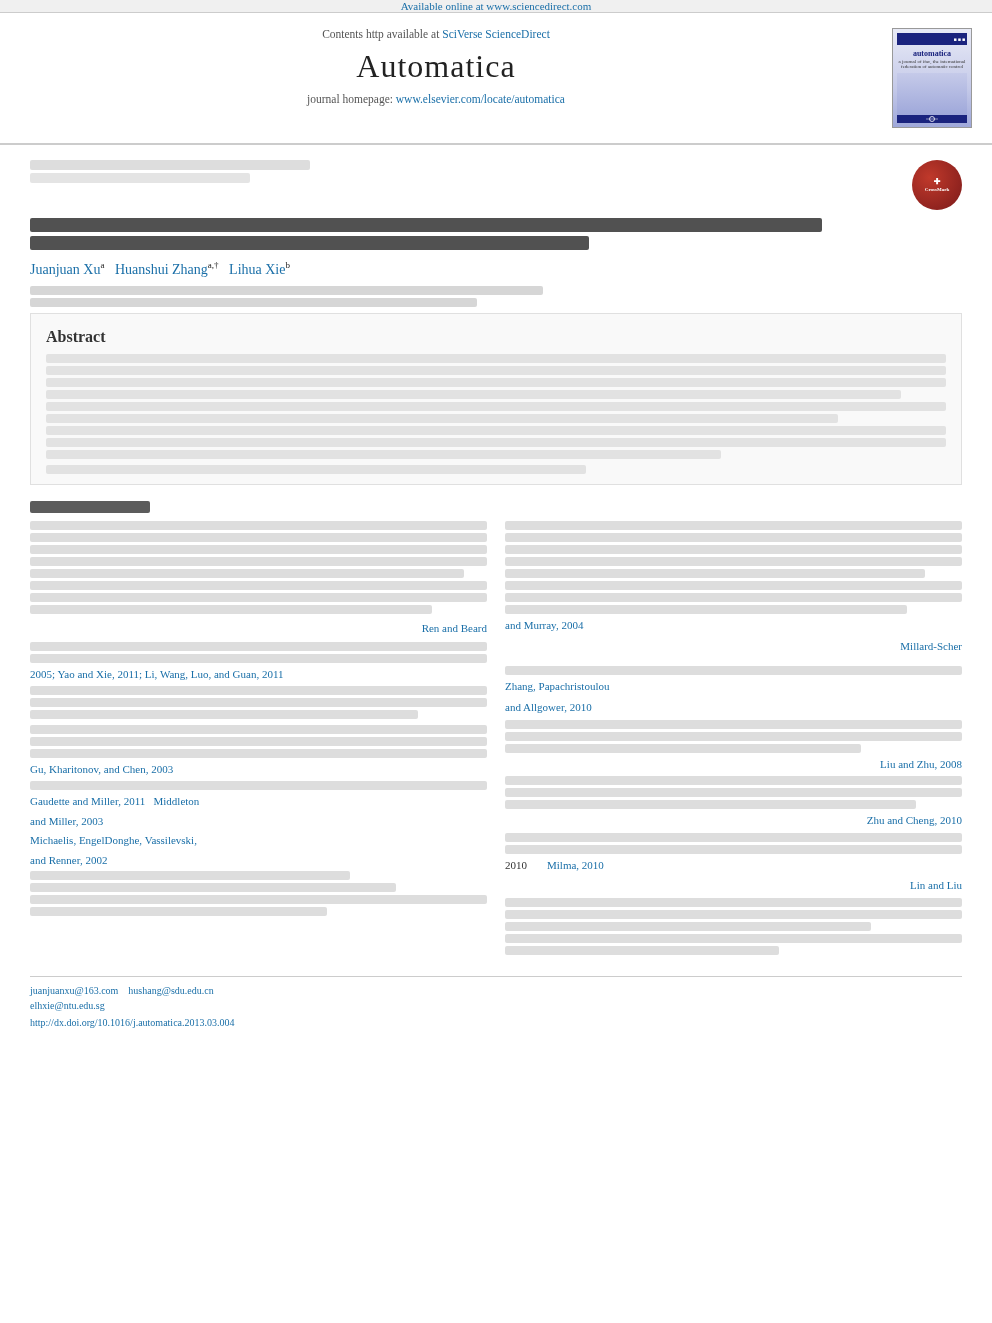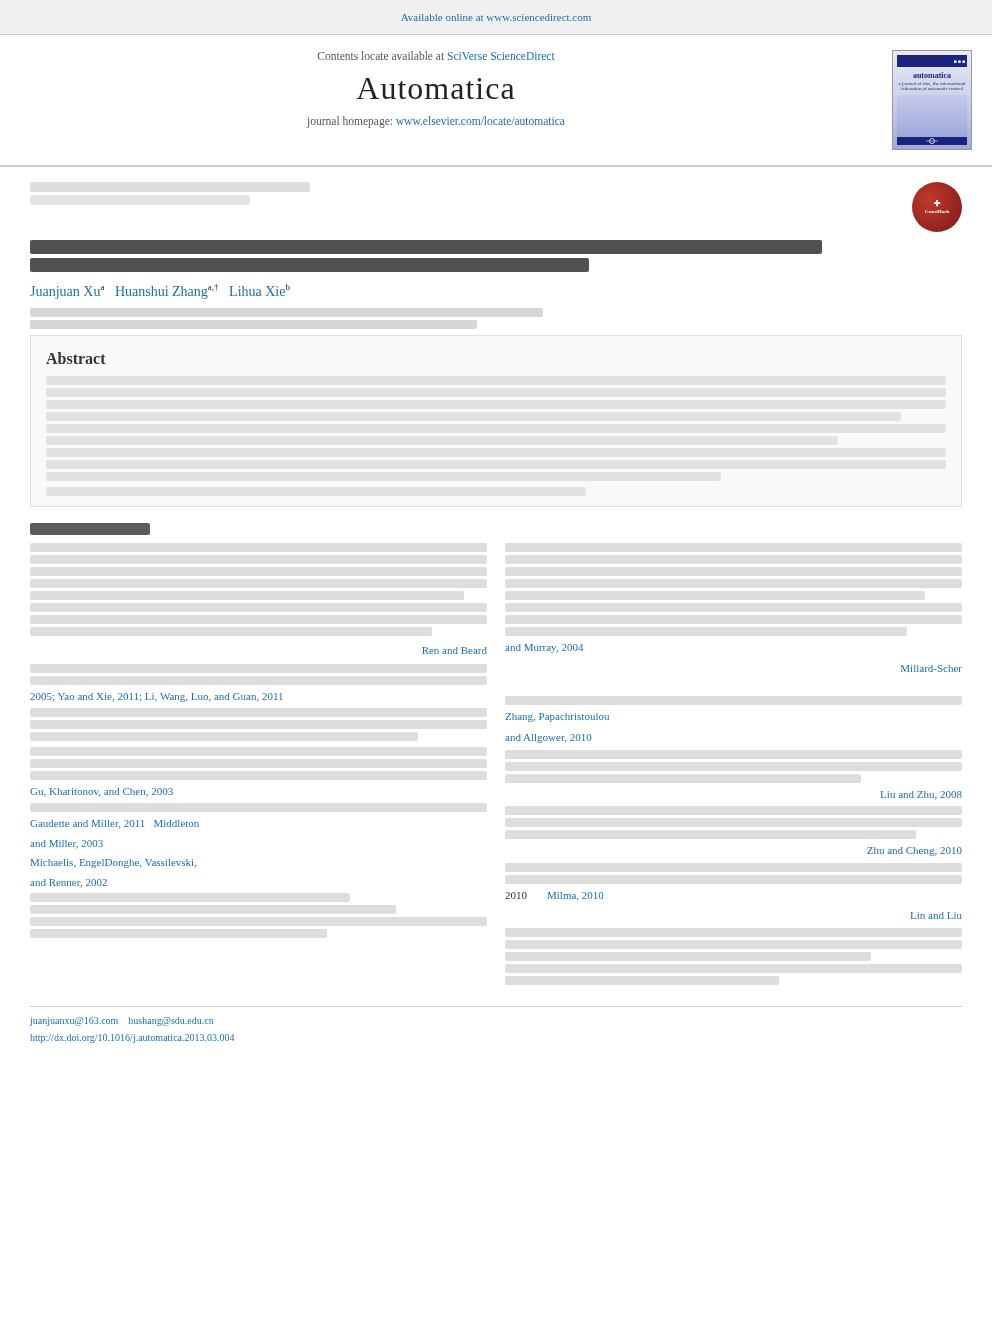--- a/index.html
+++ b/index.html
@@ -14,21 +14,21 @@
       min-height: 1323px;
       background: #fff;
       margin: 0 auto;
       position: relative;
       padding: 0;
     }
     .top-bar {
       background: #f0f0f0;
       border-bottom: 1px solid #ccc;
       text-align: center;
-      padding: 11px 0;
+      padding: 0 0;
       font-size: 11px;
     }
     .top-bar a {
       color: #1a6fa8;
       text-decoration: none;
     }
     .header-section {
       display: flex;
       align-items: stretch;
       border-bottom: 2px solid #ccc;
@@ -237,21 +237,21 @@
 
   <div class="top-bar">
     <a href="#">Available online at www.sciencedirect.com</a>
   </div>
 
   <div class="header-section">
 
 
     <div class="header-center">
       <div class="sciverse-line">
-        <span>Contents locate available at</span>
+        <span>Contents http available at</span>
         <a href="#" class="sciverse-link">SciVerse ScienceDirect</a>
       </div>
       <div class="journal-title">Automatica</div>
       <div class="journal-homepage">
         <span>journal homepage:</span>
         <a href="#">www.elsevier.com/locate/automatica</a>
       </div>
     </div>
 
     <div class="header-right">
@@ -392,21 +392,21 @@
           <div style="height:9px;width:100%;background:#aaa;border-radius:2px;margin-bottom:3px;opacity:0.4;"></div>
           <div style="height:9px;width:92%;background:#aaa;border-radius:2px;margin-bottom:3px;opacity:0.4;"></div>
           <div style="height:9px;width:100%;background:#aaa;border-radius:2px;margin-bottom:3px;opacity:0.4;"></div>
           <div style="height:9px;width:100%;background:#aaa;border-radius:2px;margin-bottom:3px;opacity:0.4;"></div>
           <div style="height:9px;width:88%;background:#aaa;border-radius:2px;margin-bottom:3px;opacity:0.4;"></div>
 
           <div style="margin-bottom:3px;font-size:11px;">
             <a href="#" class="ref-link">and Murray, 2004</a>
           </div>
 
-          <div style="text-align:right;font-size:11px;margin-bottom:19px;">
+          <div style="text-align:right;font-size:11px;margin-bottom:11px;">
             <a href="#" class="ref-link">Millard-Scher</a>
           </div>
 
           <div style="height:9px;width:100%;background:#aaa;border-radius:2px;margin-bottom:3px;opacity:0.4;"></div>
 
           <div style="margin-bottom:3px;font-size:11px;">
             <a href="#" class="ref-link">Zhang, Papachristoulou</a>
           </div>
 
           <div style="margin-bottom:3px;font-size:11px;">
@@ -449,19 +449,22 @@
         </div>
       </div>
     </div>
 
     <div class="footnote-area">
       <div style="margin-bottom:4px;font-size:10px;color:#555;">
         <a href="mailto:" class="email-link">juanjuanxu@163.com</a>
         &nbsp;&nbsp;
         <a href="mailto:" class="email-link">hushang@sdu.edu.cn</a>
       </div>
+      <div style="margin-bottom:4px;font-size:10px;color:#555;">
+        <a href="mailto:" class="email-link">elhxie@ntu.edu.sg</a>
+      </div>
       <div style="margin-top:6px;">
         <a href="#" class="doi-link">http://dx.doi.org/10.1016/j.automatica.2013.03.004</a>
       </div>
     </div>
 
   </div>
 </div>
 
 </body></html>

